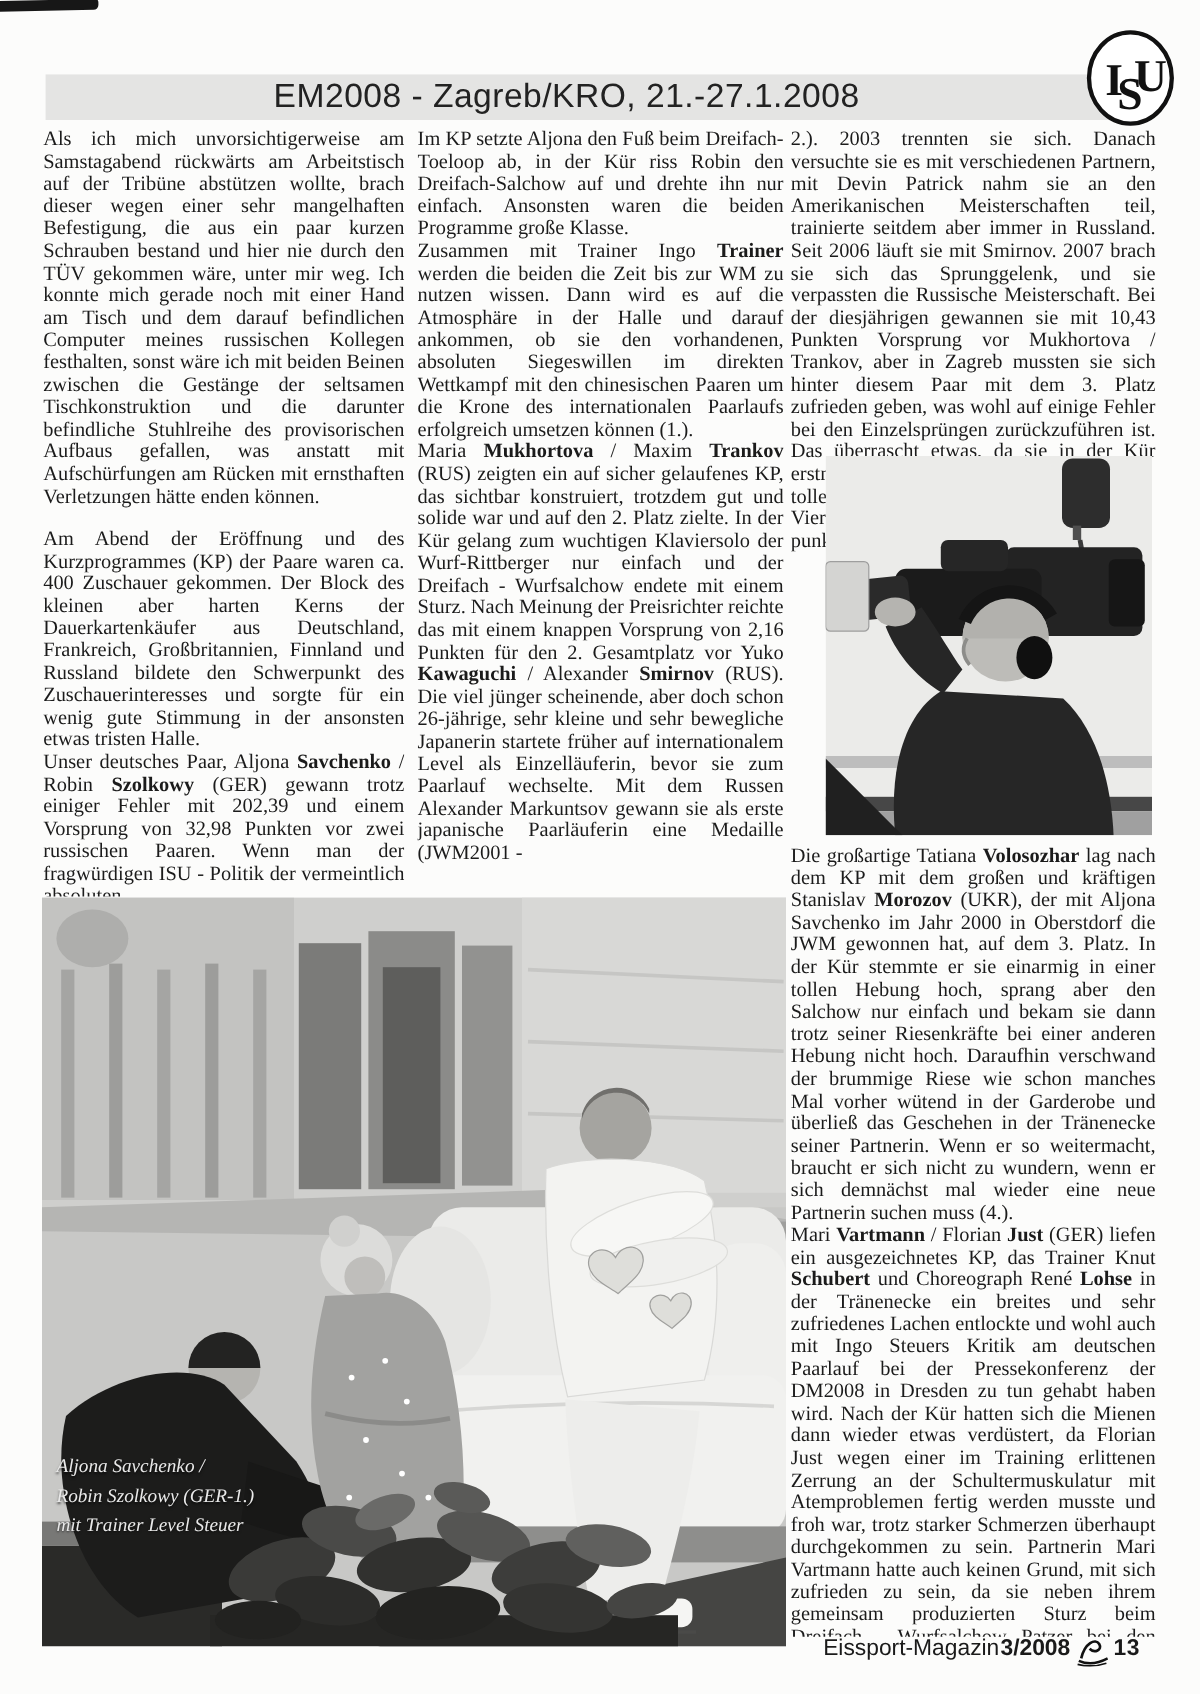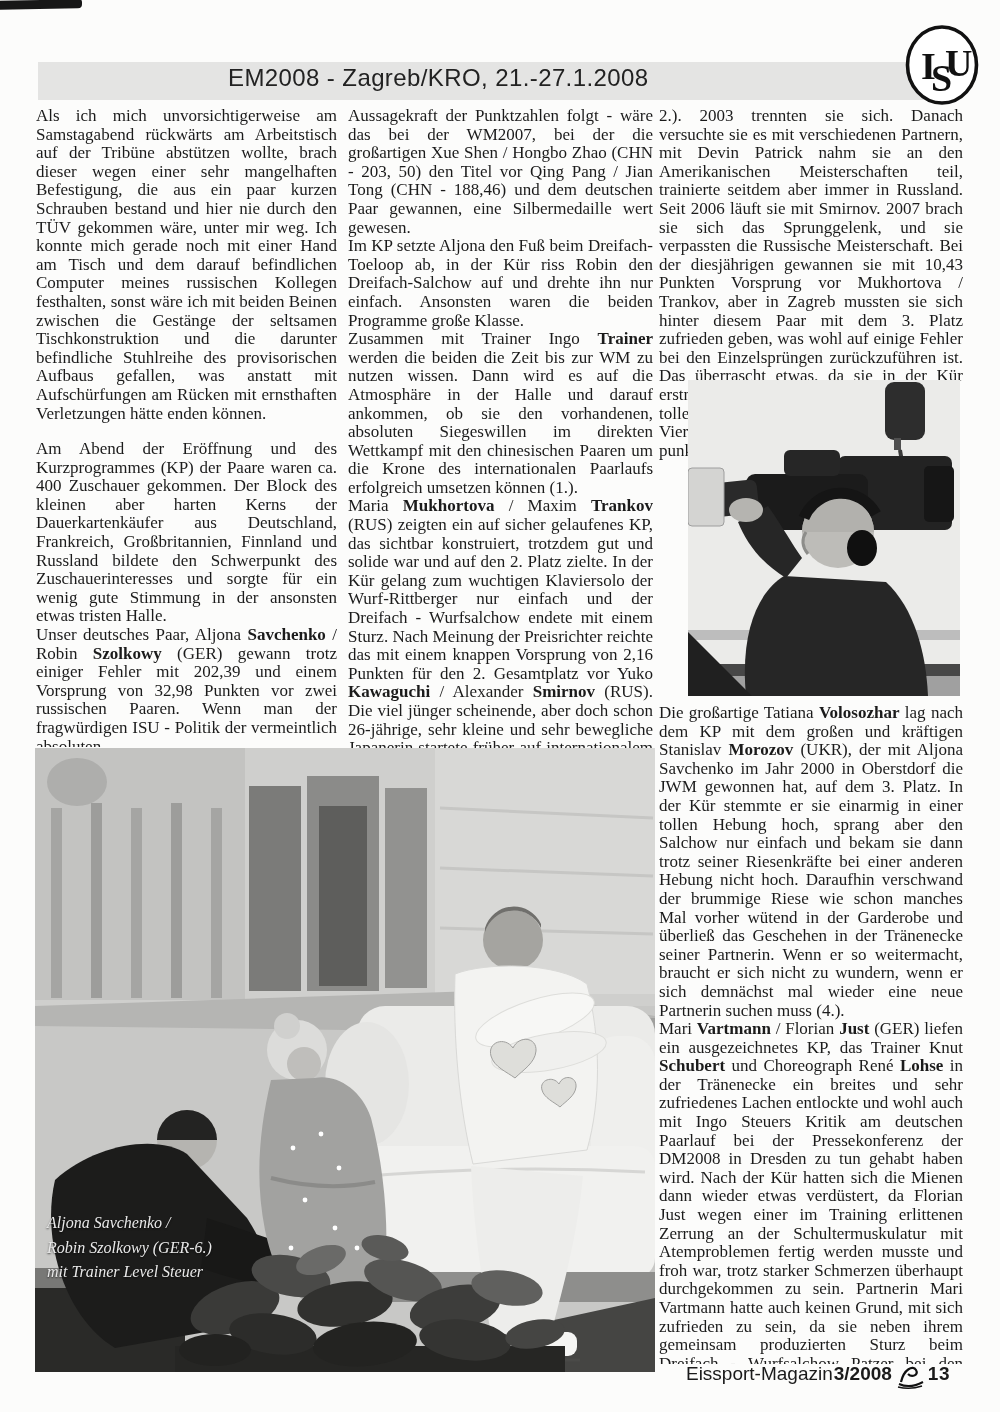--- a/index.html
+++ b/index.html
@@ -8,21 +8,21 @@
     background:#fcfcfb;
     font-family:"Liberation Serif", serif;
     color:#1b1b1b;
   }
   
   .scan-blob{position:absolute;left:0;top:0;width:82px;height:9px;background:#171717;
     transform:skewY(-1.2deg);border-radius:0 3px 4px 0;}
   
   .header-bar{position:absolute;left:38px;top:62px;width:895px;height:38px;background:#e4e4e3;}
   .header-title{position:absolute;left:228px;top:64px;
-    font-family:"Liberation Sans", sans-serif;font-size:24px;letter-spacing:.4px;color:#222;}
+    font-family:"Liberation Sans", sans-serif;font-size:28px;letter-spacing:.4px;color:#222;}
   .isu-logo{position:absolute;left:904px;top:24px;width:76px;height:82px;}
   
   .col{position:absolute;font-size:17px;line-height:18.6px;text-align:justify;overflow:hidden;}
   .col p{margin:0;}
   .col p.gt{margin-top:17px;}
   .col p.nr{width:212px;}
   .col p.dc::first-letter{
     float:left;font-size:41px;line-height:31px;padding:2px 5px 0 0;
   }
   #col1{left:36px;top:107px;width:301px;height:640px;}
@@ -61,21 +61,20 @@
   <text x="27" y="67" font-family="Liberation Serif, serif" font-weight="bold" font-size="38" fill="#111">S</text>
   <text x="41" y="52" font-family="Liberation Serif, serif" font-weight="bold" font-size="38" fill="#111">U</text>
 </svg>
 
 <div id="col1" class="col">
     <p>Als ich mich unvorsichtigerweise am Samstagabend rückwärts am Arbeitstisch auf der Tribüne abstützen wollte, brach dieser wegen einer sehr mangelhaften Befestigung, die aus ein paar kurzen Schrauben bestand und hier nie durch den TÜV gekommen wäre, unter mir weg. Ich konnte mich gerade noch mit einer Hand am Tisch und dem darauf befindlichen Computer meines russischen Kollegen festhalten, sonst wäre ich mit beiden Beinen zwischen die Gestänge der seltsamen Tischkonstruktion und die darunter befindliche Stuhlreihe des provisorischen Aufbaus gefallen, was anstatt mit Aufschürfungen am Rücken mit ernsthaften Verletzungen hätte enden können.</p>
     <p class="gt">Am Abend der Eröffnung und des Kurzprogrammes (KP) der Paare waren ca. 400 Zuschauer gekommen. Der Block des kleinen aber harten Kerns der Dauerkartenkäufer aus Deutschland, Frankreich, Großbritannien, Finnland und Russland bildete den Schwerpunkt des Zuschauerinteresses und sorgte für ein wenig gute Stimmung in der ansonsten etwas tristen Halle.</p>
     <p>Unser deutsches Paar, Aljona <b>Savchenko</b> / Robin <b>Szolkowy</b> (GER) gewann trotz einiger Fehler mit 202,39 und einem Vorsprung von 32,98 Punkten vor zwei russischen Paaren. Wenn man der fragwürdigen ISU - Politik der vermeintlich absoluten</p>
   </div>
 <div id="col2" class="col">
-    <p>Aussagekraft der Punktzahlen folgt - wäre das bei der WM2007, bei der die großartigen Xue Shen / Hongbo Zhao (CHN - 203, 50) den Titel vor Qing Pang / Jian Tong (CHN - 188,46) und dem deutschen Paar gewannen, eine Silbermedaille wert gewesen.</p>
     <p>Im KP setzte Aljona den Fuß beim Dreifach-Toeloop ab, in der Kür riss Robin den Dreifach-Salchow auf und drehte ihn nur einfach. Ansonsten waren die beiden Programme große Klasse.</p>
     <p>Zusammen mit Trainer Ingo <b>Trainer</b> werden die beiden die Zeit bis zur WM zu nutzen wissen. Dann wird es auf die Atmosphäre in der Halle und darauf ankommen, ob sie den vorhandenen, absoluten Siegeswillen im direkten Wettkampf mit den chinesischen Paaren um die Krone des internationalen Paarlaufs erfolgreich umsetzen können (1.).</p>
     <p>Maria <b>Mukhortova</b> / Maxim <b>Trankov</b> (RUS) zeigten ein auf sicher gelaufenes KP, das sichtbar konstruiert, trotzdem gut und solide war und auf den 2. Platz zielte. In der Kür gelang zum wuchtigen Klaviersolo der Wurf-Rittberger nur einfach und der Dreifach - Wurfsalchow endete mit einem Sturz. Nach Meinung der Preisrichter reichte das mit einem knappen Vorsprung von 2,16 Punkten für den 2. Gesamtplatz vor Yuko <b>Kawaguchi</b> / Alexander <b>Smirnov</b> (RUS). Die viel jünger scheinende, aber doch schon 26-jährige, sehr kleine und sehr bewegliche Japanerin startete früher auf internationalem Level als Einzelläuferin, bevor sie zum Paarlauf wechselte. Mit dem Russen Alexander Markuntsov gewann sie als erste japanische Paarläuferin eine Medaille (JWM2001 -</p>
   </div>
 <div id="col3top" class="col">
     <p>2.). 2003 trennten sie sich. Danach versuchte sie es mit verschiedenen Partnern, mit Devin Patrick nahm sie an den Amerikanischen Meisterschaften teil, trainierte seitdem aber immer in Russland. Seit 2006 läuft sie mit Smirnov. 2007 brach sie sich das Sprunggelenk, und sie verpassten die Russische Meisterschaft. Bei der diesjährigen gewannen sie mit 10,43 Punkten Vorsprung vor Mukhortova / Trankov, aber in Zagreb mussten sie sich hinter diesem Paar mit dem 3. Platz zufrieden geben, was wohl auf einige Fehler bei den Einzelsprüngen zurückzuführen ist. Das überrascht etwas, da sie in der Kür erstmalig mit einem</p>
     <p class="nr">tollen, aber leicht getippten Vierfach-Wurfsalchow punkten konnten, (3.).</p>
   </div>
 <div id="col3bottom" class="col">
     <p>Die großartige Tatiana <b>Volosozhar</b> lag nach dem KP mit dem großen und kräftigen Stanislav <b>Morozov</b> (UKR), der mit Aljona Savchenko im Jahr 2000 in Oberstdorf die JWM gewonnen hat, auf dem 3. Platz. In der Kür stemmte er sie einarmig in einer tollen Hebung hoch, sprang aber den Salchow nur einfach und bekam sie dann trotz seiner Riesenkräfte bei einer anderen Hebung nicht hoch. Daraufhin verschwand der brummige Riese wie schon manches Mal vorher wütend in der Garderobe und überließ das Geschehen in der Tränenecke seiner Partnerin. Wenn er so weitermacht, braucht er sich nicht zu wundern, wenn er sich demnächst mal wieder eine neue Partnerin suchen muss (4.).</p>
@@ -206,21 +205,21 @@
     <ellipse cx="430" cy="592" rx="46" ry="20" fill="#343432" transform="rotate(7 430 592)"></ellipse>
     <ellipse cx="286" cy="512" rx="26" ry="13" fill="#6a6a68" transform="rotate(-20 286 512)"></ellipse>
     <ellipse cx="350 " cy="500" rx="24" ry="12" fill="#5a5a58" transform="rotate(14 350 500)"></ellipse>
     <ellipse cx="180" cy="602" rx="36" ry="16" fill="#222220"></ellipse>
     <ellipse cx="500" cy="586" rx="30" ry="14" fill="#454543" transform="rotate(-10 500 586)"></ellipse>
   </g>
 </svg>
 
 <div class="photo-caption">
   <div>Aljona Savchenko /</div>
-  <div>Robin Szolkowy (GER-6.)</div>
+  <div>Robin Szolkowy (GER-1.)</div>
   <div>mit Trainer Level Steuer</div>
 </div>
 
 <div class="footer">
   <span class="mag">Eissport-Magazin</span>
   <span class="issue">3/2008</span>
   <svg class="skate" width="30" height="26" viewBox="0 0 30 26">
     <path d="M6 19 C 9 6 18 2 21 7 C 24 12 17 15 13 11" stroke="#111" stroke-width="2.2" fill="none"></path>
     <path d="M4 21 q 11 5 24 -2" stroke="#111" stroke-width="2" fill="none"></path>
     <path d="M3 24 q 12 3 24 -1" stroke="#111" stroke-width="1.4" fill="none"></path>

